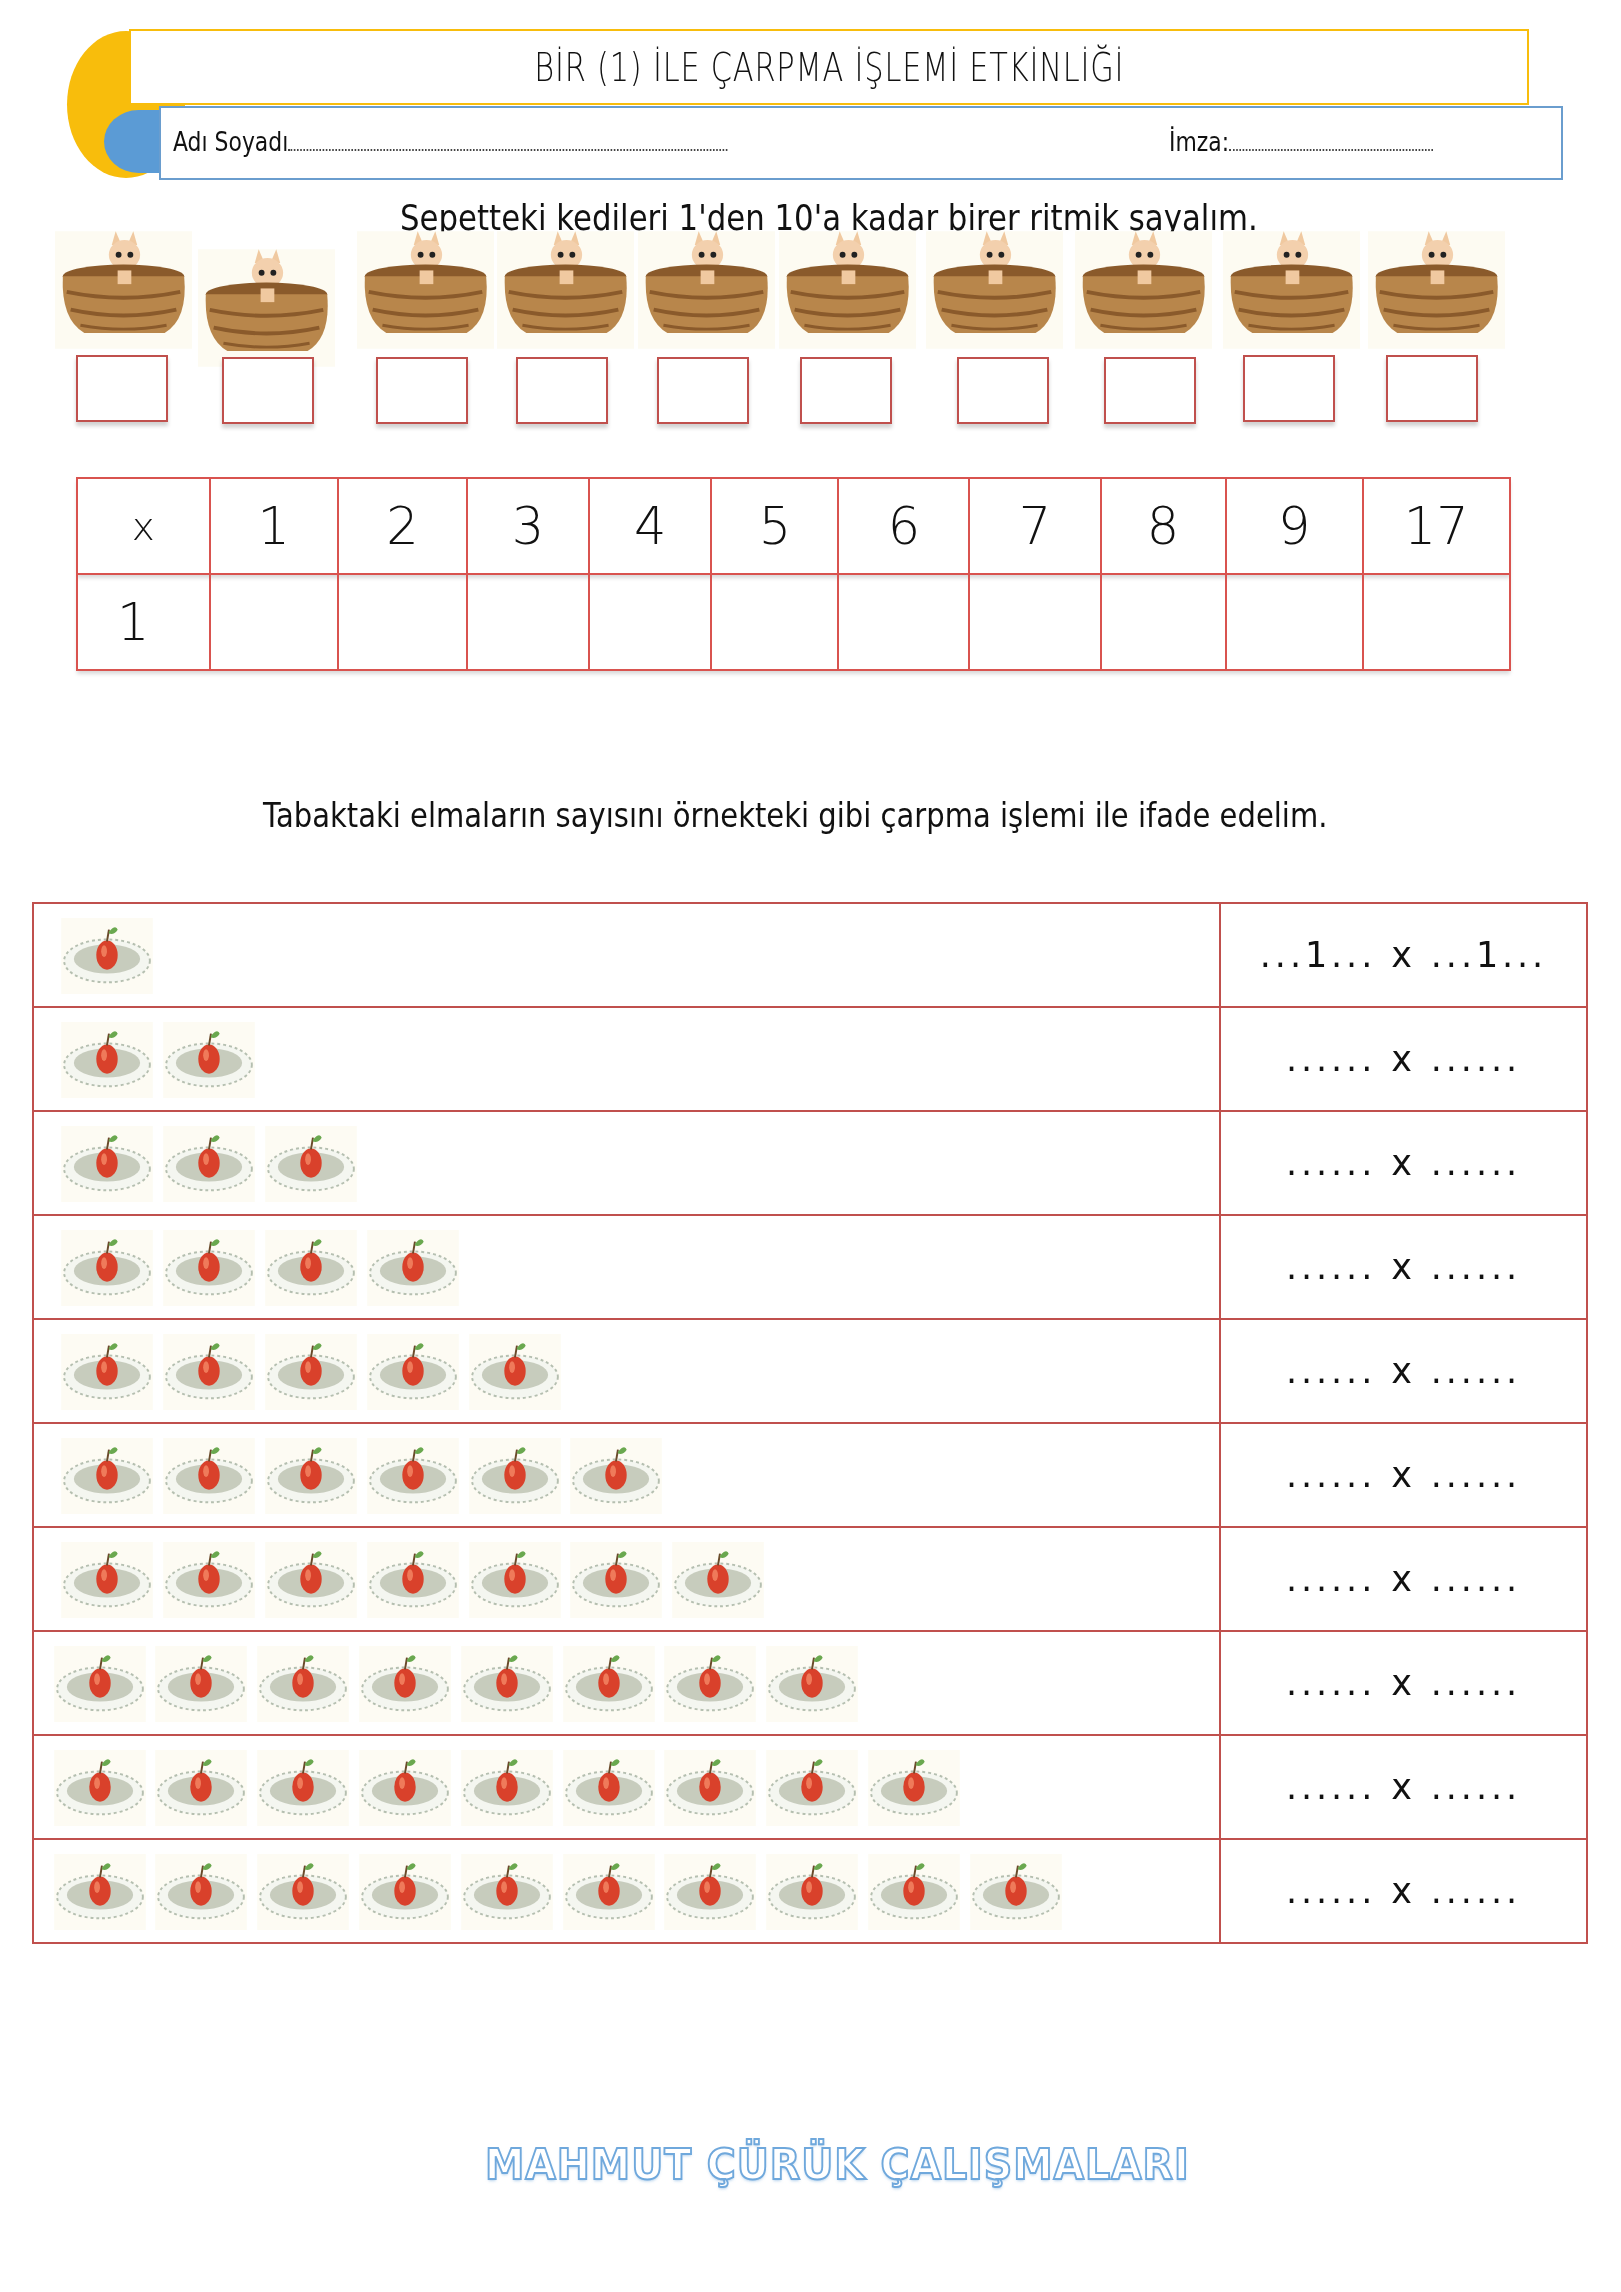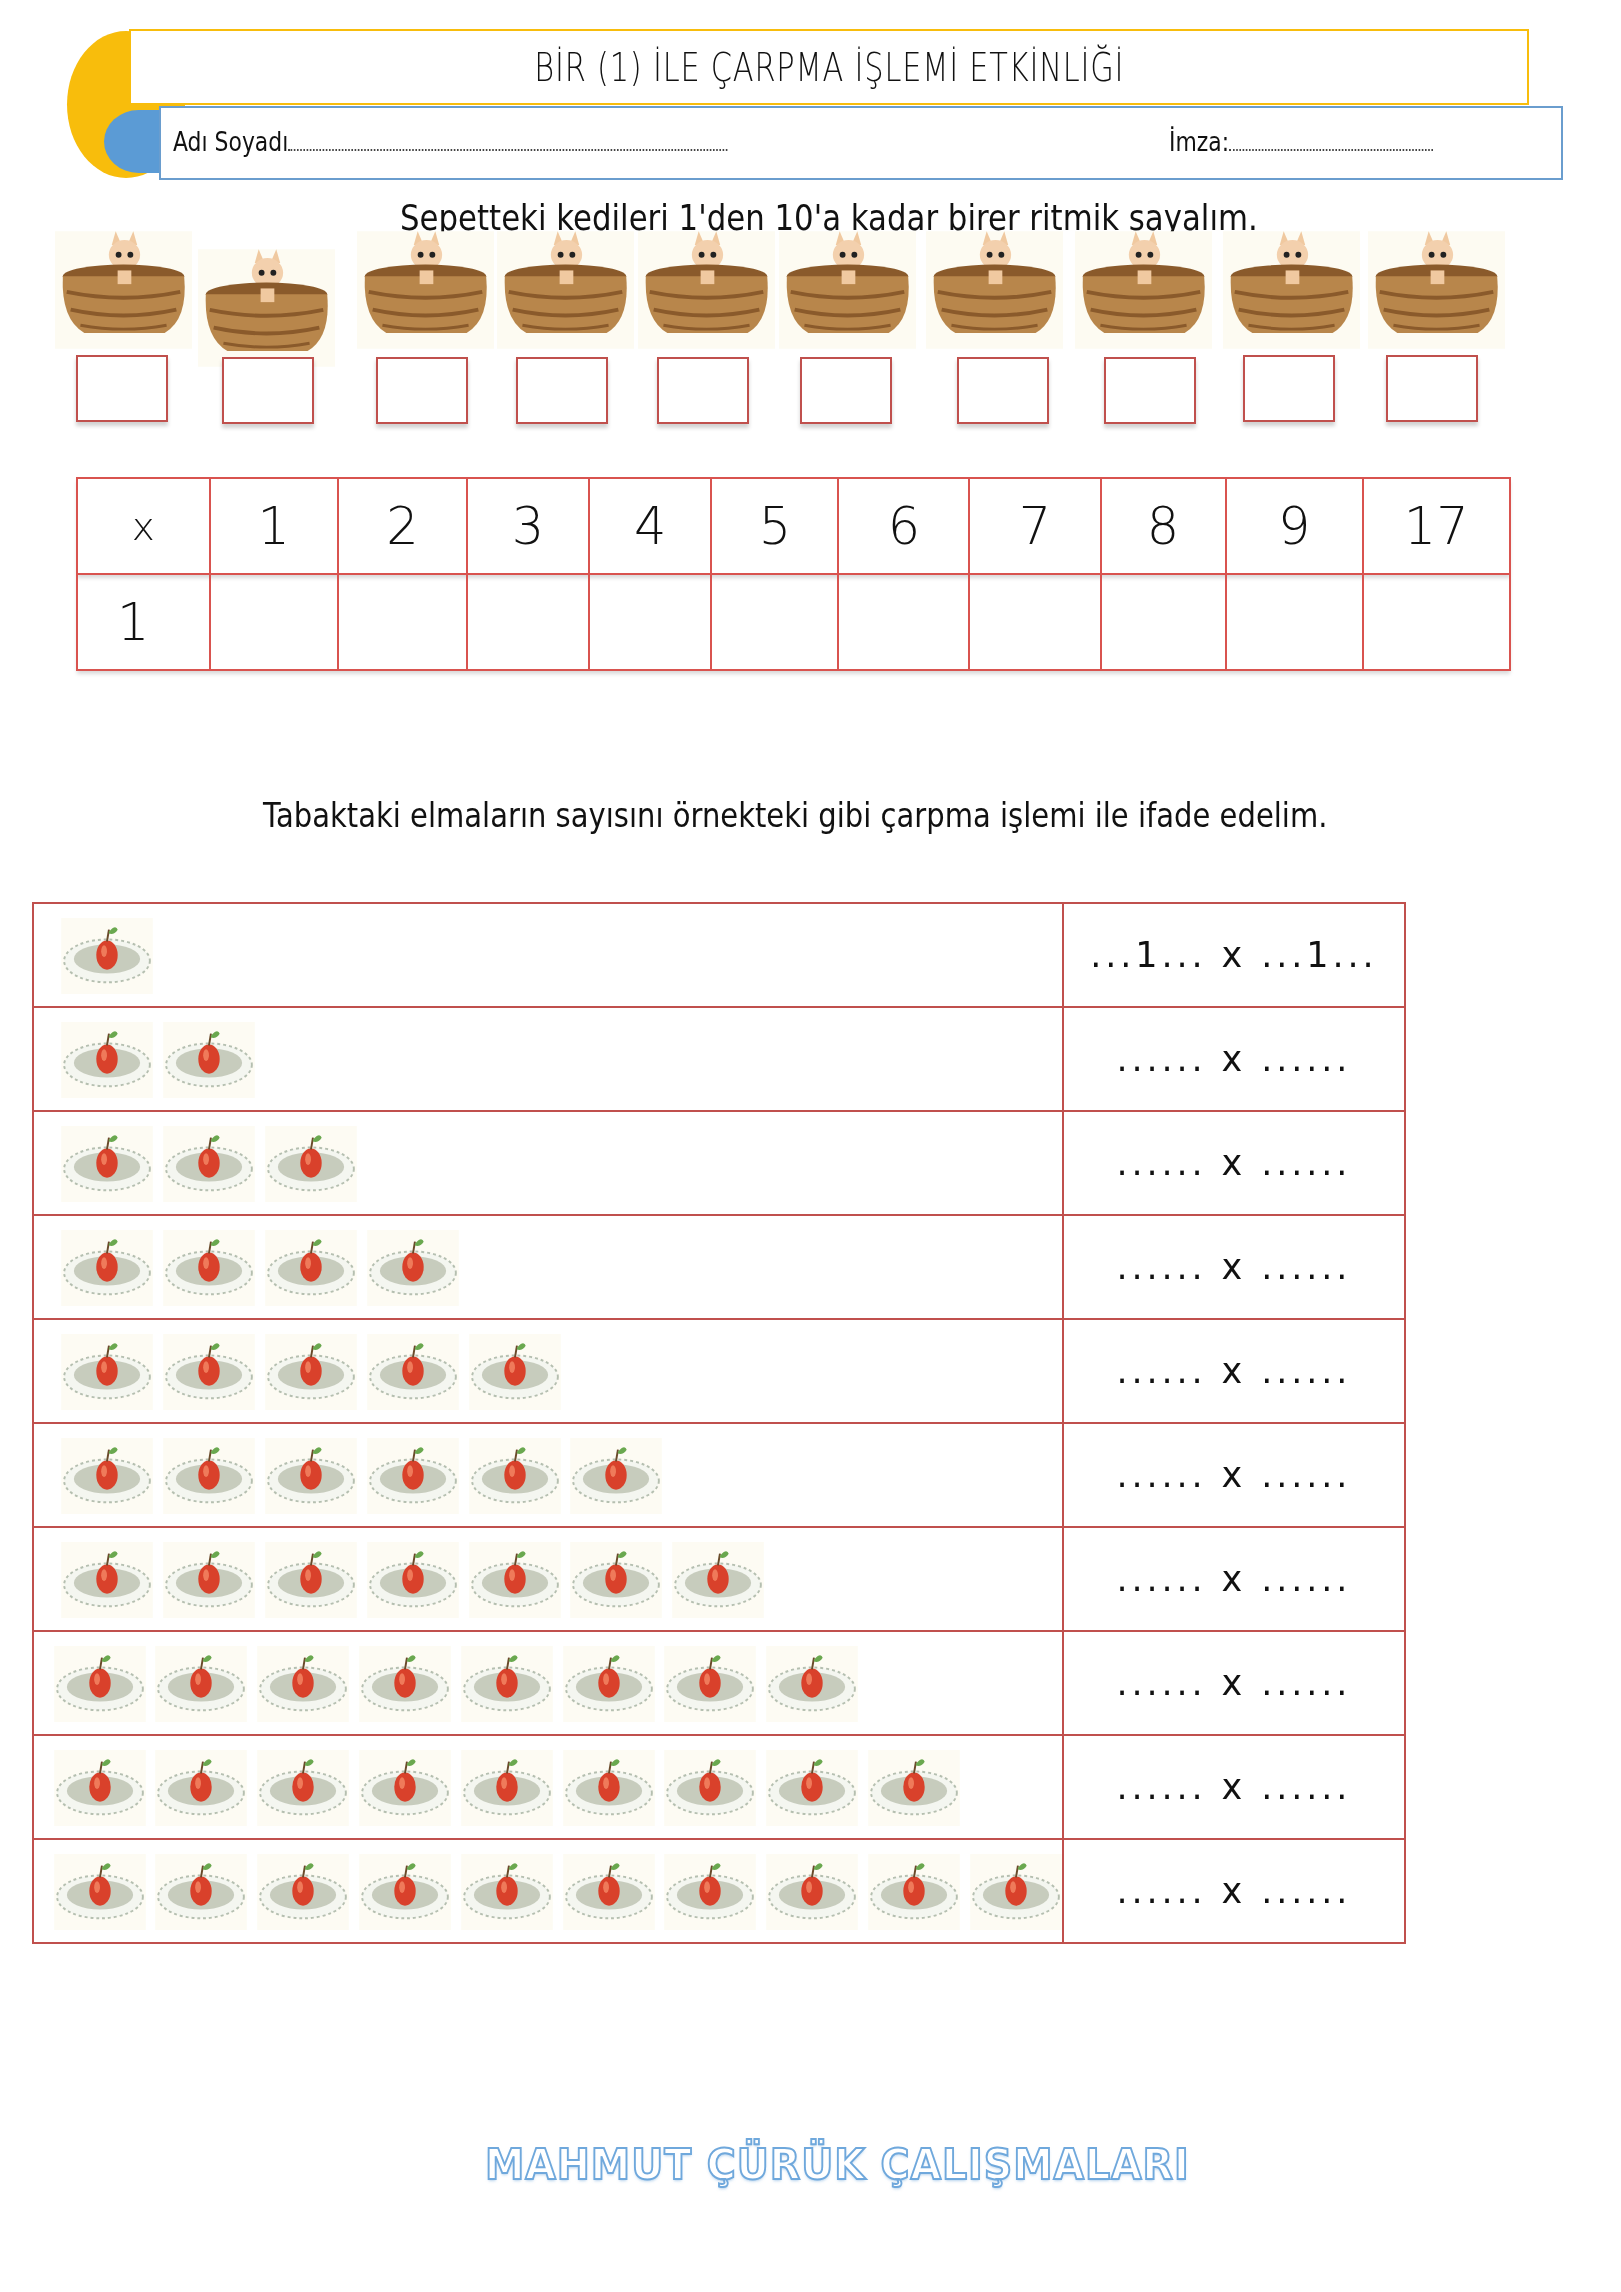--- a/index.html
+++ b/index.html
@@ -33,21 +33,21 @@
   .numbox { position:absolute; width:92px; height:67px; border:2.9px solid #c0504d; box-sizing:border-box;
             background:#fff; box-shadow:0 3.9px 3.9px rgba(0,0,0,0.18); }
 
   
   .mtable { position:absolute; left:76px; top:477px; width:1435px; border-collapse:collapse; }
   .mtable td { border:2px solid #d9534f; height:94px; text-align:center; vertical-align:middle;
                font-size:51px; font-weight:300; padding:0; }
   .mtable tr { box-shadow:0 3.9px 3.9px rgba(0,0,0,0.15); }
 
   
-  .atable { position:absolute; left:32px; top:902px; width:1374px; border-collapse:collapse; }
+  .atable { position:absolute; left:32px; top:902px; width:1556px; border-collapse:collapse; }
   .atable td { border:2.9px solid #c0504d; height:102px; padding:0; vertical-align:top; }
   .atable td.expr { width:365px; text-align:center; vertical-align:middle; font-size:35px;
                     letter-spacing:3.9px; }
   .plates { display:flex; gap:9.8px; padding:13.7px 0 0 27.4px; }
   .plate { width:92px; height:76px; }
 
   .footer { left:485px; top:2139px; font-family:"DejaVu Sans", sans-serif; font-weight:bold;
             font-size:43px; color:#ffffff; -webkit-text-stroke:2px #6fa8dc;
             letter-spacing:1px; white-space:nowrap; transform:scaleX(0.92); transform-origin:left;
             text-shadow:0 2px 2.9px rgba(111,168,220,0.5); }

